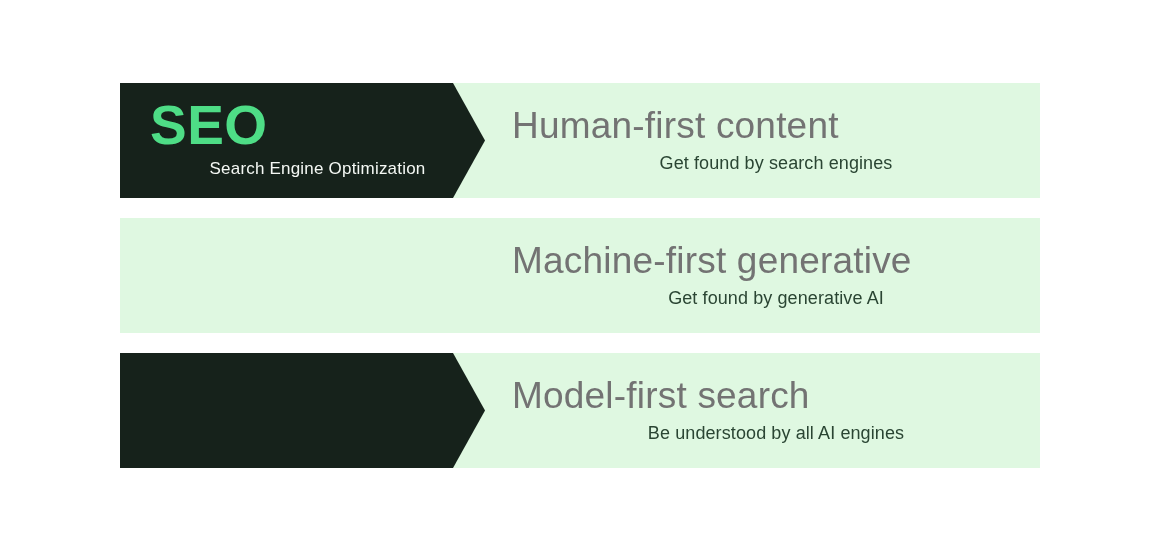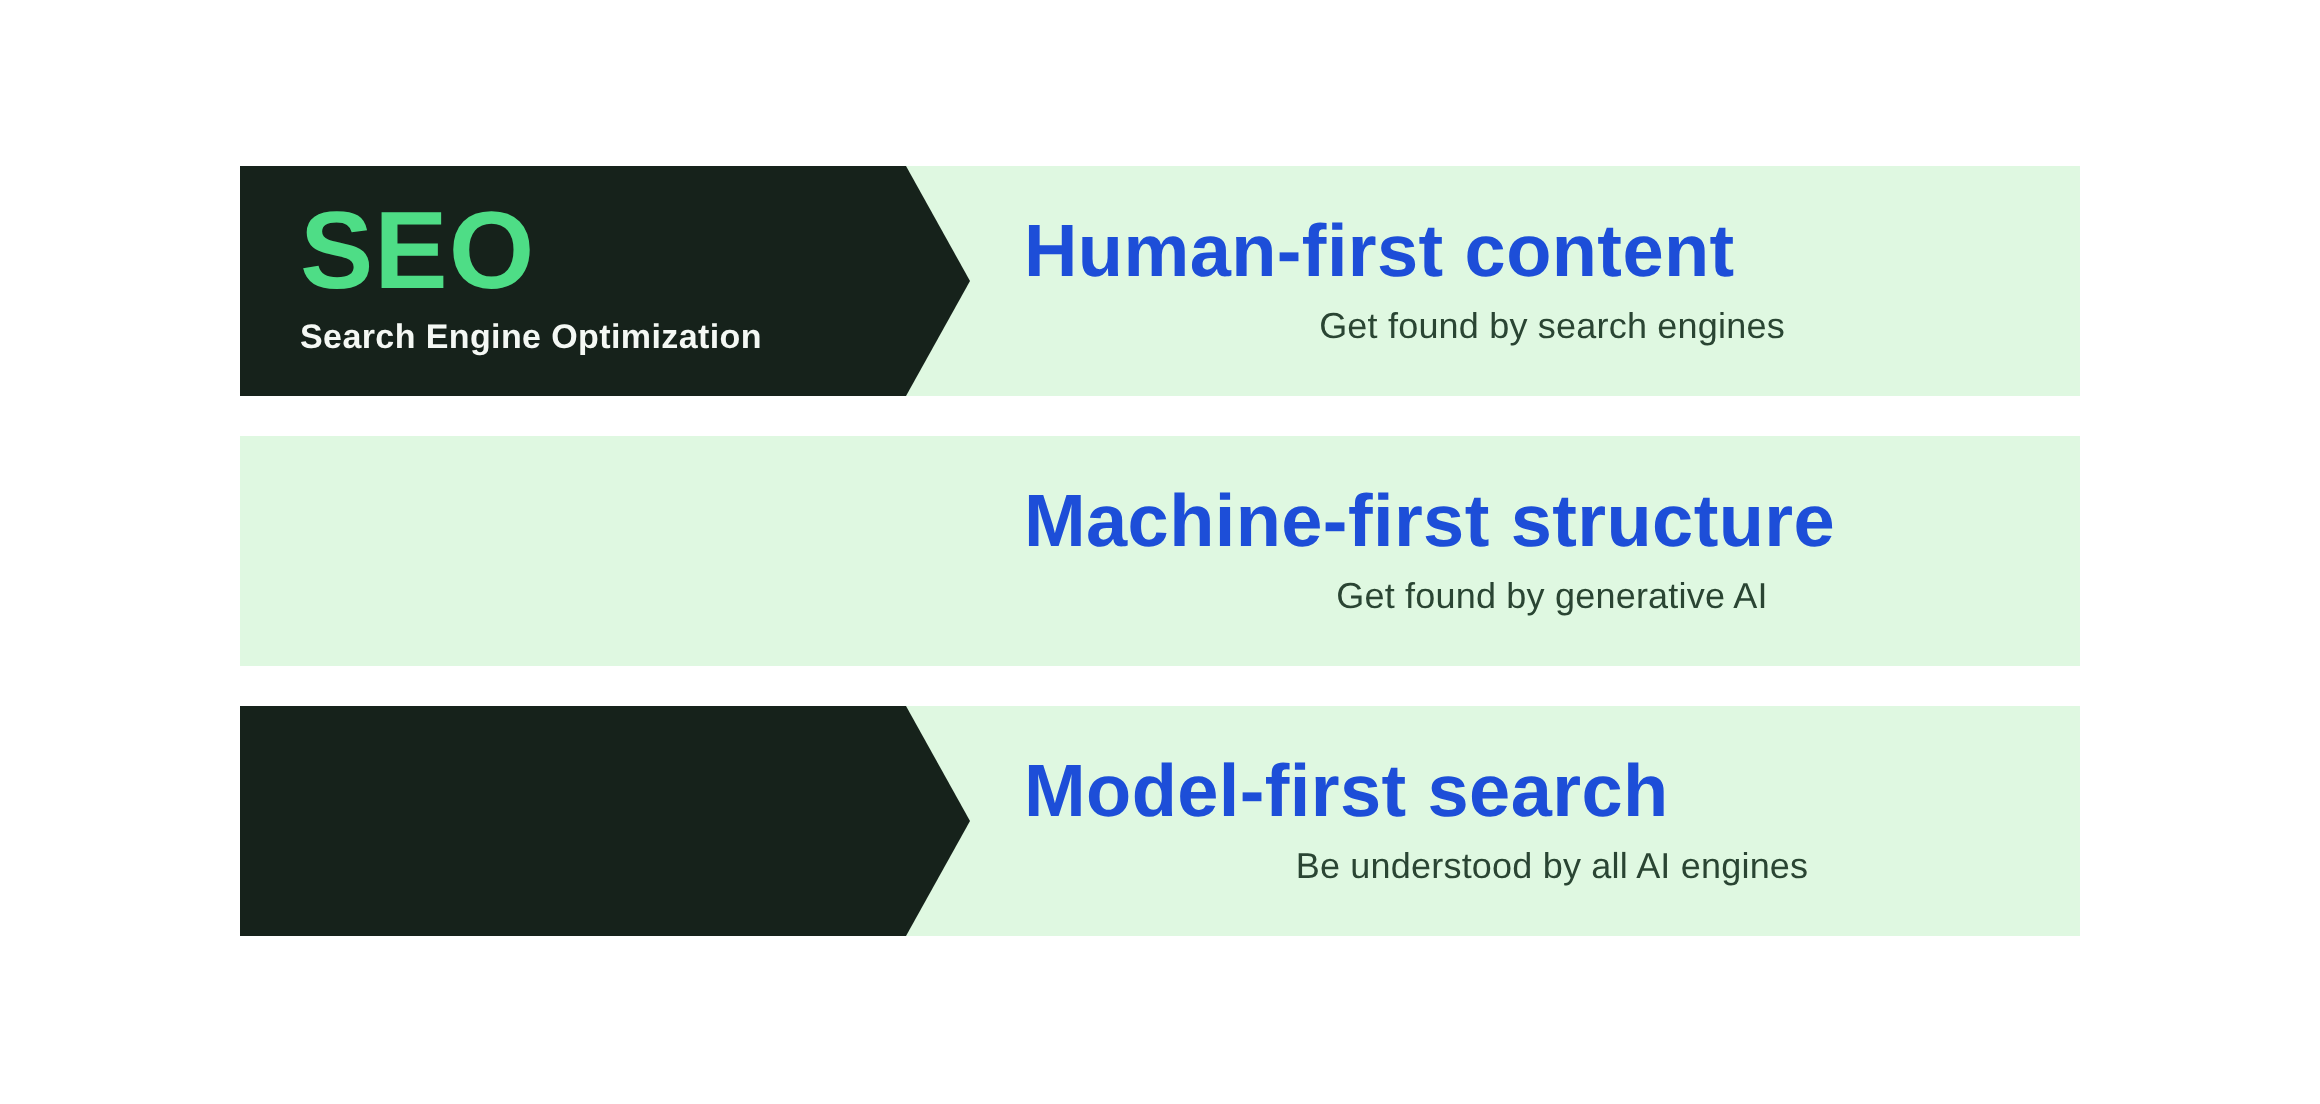--- a/index.html
+++ b/index.html
@@ -46,32 +46,33 @@
   .acronym {
     color: #4edd86;
     font-size: 55px;
     font-weight: bold;
     line-height: 0.85;
     letter-spacing: 0.5px;
   }
   .acronym-full {
     color: #f4f8f4;
     font-size: 17px;
-    font-weight: bold;
+    font-weight: normal;
     letter-spacing: 0.2px;
+    text-align: center;
   }
   .right-text {
     display: flex;
     flex-direction: column;
     gap: 9px;
   }
   .row-title {
-    color: #1d4ed8;
+    color: #737373;
     font-size: 37px;
-    font-weight: bold;
+    font-weight: normal;
     line-height: 1.0;
     letter-spacing: 0.2px;
   }
   .row-subtitle {
     color: #2a4533;
     font-size: 18px;
     font-weight: normal;
     letter-spacing: 0.1px;
     text-align: center;
   }
@@ -88,21 +89,21 @@
         <div class="acronym-full">Search Engine Optimization</div>
       </div>
       <div class="right-text">
         <div class="row-title">Human-first content</div>
         <div class="row-subtitle">Get found by search engines</div>
       </div>
     </div>
 
     <div class="row">
       <div class="right-text">
-        <div class="row-title">Machine-first structure</div>
+        <div class="row-title">Machine-first generative</div>
         <div class="row-subtitle">Get found by generative AI</div>
       </div>
     </div>
 
     <div class="row">
       <div class="dark-panel">
       </div>
       <div class="right-text">
         <div class="row-title">Model-first search</div>
         <div class="row-subtitle">Be understood by all AI engines</div>

